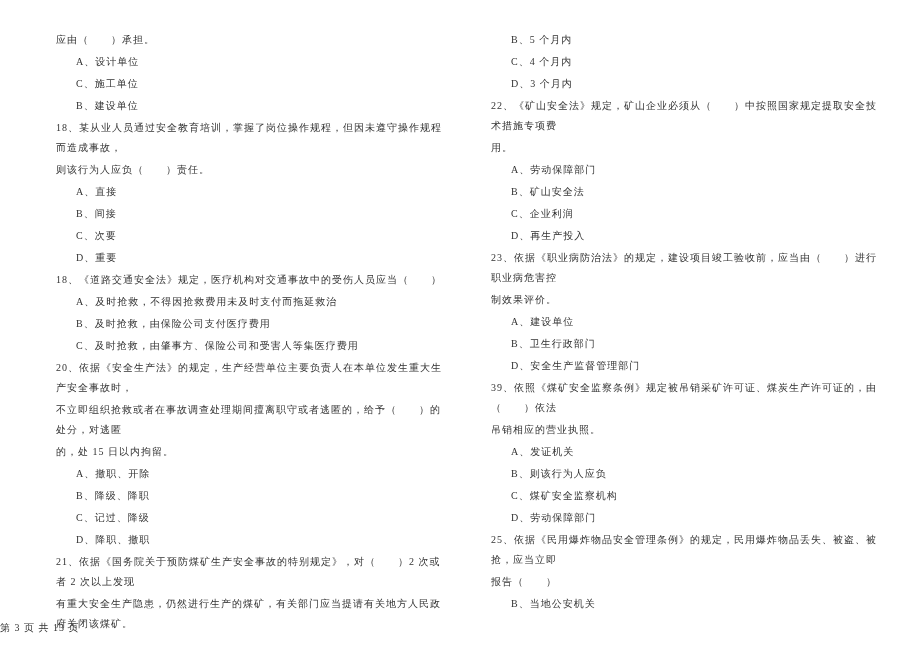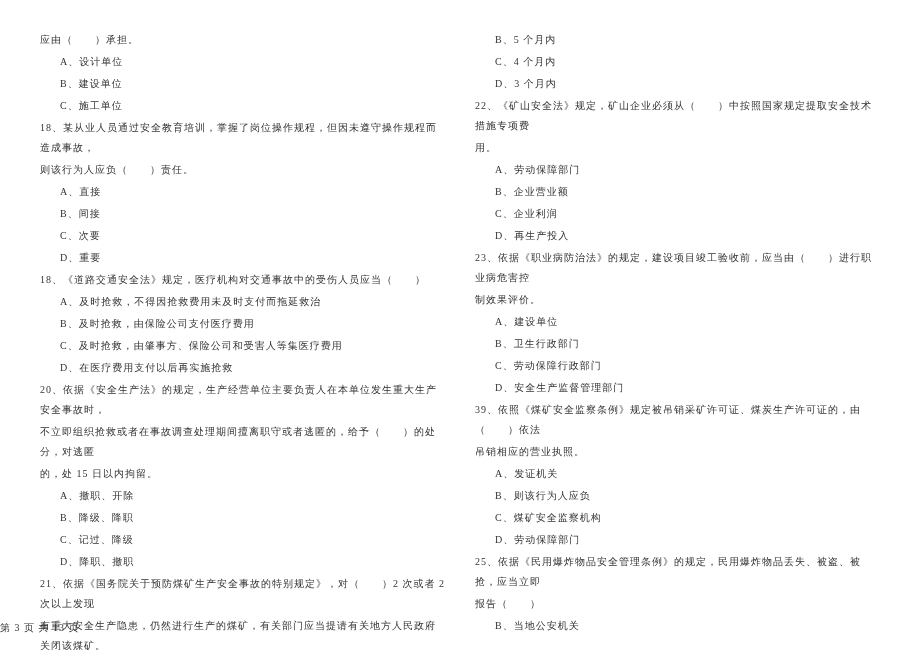--- a/index.html
+++ b/index.html
@@ -22,55 +22,55 @@
       padding: 30px 40px 0 40px;
       gap: 30px;
     }
     .column {
       flex: 1;
       line-height: 2;
     }
     .line {
       margin-bottom: 2px;
       letter-spacing: 1px;
+      margin-left: 16px;
     }
     .indent {
       padding-left: 2em;
     }
     .footer {
       position: absolute;
       bottom: 15px;
       left: 0;
       right: 0;
       font-size: 10px;
       letter-spacing: 1px;
     }
   </style>
 </head>
 <body>
 
 <div class="page">
   <div class="column">
     <div class="line">应由（　　）承担。</div>
     <div class="line indent">A、设计单位</div>
+    <div class="line indent">C、施工单位</div>
     <div class="line indent">B、建设单位</div>
-    <div class="line indent">C、施工单位</div>
 
     <div class="line">18、某从业人员通过安全教育培训，掌握了岗位操作规程，但因未遵守操作规程而造成事故，</div>
     <div class="line">则该行为人应负（　　）责任。</div>
     <div class="line indent">A、直接</div>
     <div class="line indent">B、间接</div>
     <div class="line indent">C、次要</div>
     <div class="line indent">D、重要</div>
 
     <div class="line">18、《道路交通安全法》规定，医疗机构对交通事故中的受伤人员应当（　　）</div>
     <div class="line indent">A、及时抢救，不得因抢救费用未及时支付而拖延救治</div>
     <div class="line indent">B、及时抢救，由保险公司支付医疗费用</div>
     <div class="line indent">C、及时抢救，由肇事方、保险公司和受害人等集医疗费用</div>
-    <div class="line indent">D、在医疗费用支付以后再实施抢救</div>
 
     <div class="line">20、依据《安全生产法》的规定，生产经营单位主要负责人在本单位发生重大生产安全事故时，</div>
     <div class="line">不立即组织抢救或者在事故调查处理期间擅离职守或者逃匿的，给予（　　）的处分，对逃匿</div>
     <div class="line">的，处 15 日以内拘留。</div>
     <div class="line indent">A、撤职、开除</div>
     <div class="line indent">B、降级、降职</div>
     <div class="line indent">C、记过、降级</div>
     <div class="line indent">D、降职、撤职</div>
 
     <div class="line">21、依据《国务院关于预防煤矿生产安全事故的特别规定》，对（　　）2 次或者 2 次以上发现</div>
@@ -79,29 +79,28 @@
   </div>
 
   <div class="column">
     <div class="line indent">B、5 个月内</div>
     <div class="line indent">C、4 个月内</div>
     <div class="line indent">D、3 个月内</div>
 
     <div class="line">22、《矿山安全法》规定，矿山企业必须从（　　）中按照国家规定提取安全技术措施专项费</div>
     <div class="line">用。</div>
     <div class="line indent">A、劳动保障部门</div>
-    <div class="line indent">B、企业营业额</div>
+    <div class="line indent">B、矿山安全法</div>
     <div class="line indent">C、企业利润</div>
     <div class="line indent">D、再生产投入</div>
 
     <div class="line">23、依据《职业病防治法》的规定，建设项目竣工验收前，应当由（　　）进行职业病危害控</div>
     <div class="line">制效果评价。</div>
     <div class="line indent">A、建设单位</div>
     <div class="line indent">B、卫生行政部门</div>
-    <div class="line indent">C、劳动保障行政部门</div>
     <div class="line indent">D、安全生产监督管理部门</div>
 
     <div class="line">39、依照《煤矿安全监察条例》规定被吊销采矿许可证、煤炭生产许可证的，由（　　）依法</div>
     <div class="line">吊销相应的营业执照。</div>
     <div class="line indent">A、发证机关</div>
     <div class="line indent">B、则该行为人应负</div>
     <div class="line indent">C、煤矿安全监察机构</div>
     <div class="line indent">D、劳动保障部门</div>
 
     <div class="line">25、依据《民用爆炸物品安全管理条例》的规定，民用爆炸物品丢失、被盗、被抢，应当立即</div>

